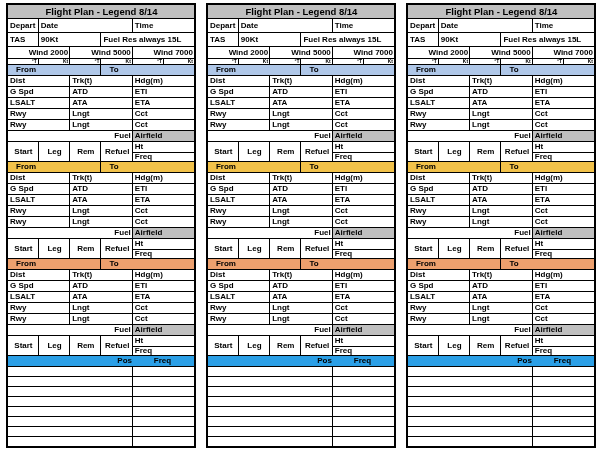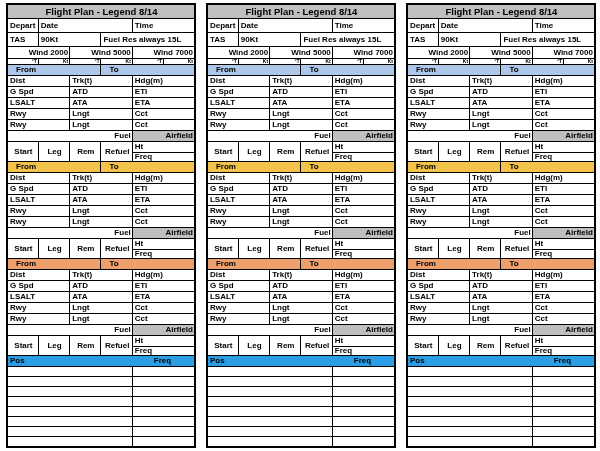--- a/index.html
+++ b/index.html
@@ -35,25 +35,25 @@
   tr.rfreq td{height:8px;}
   tr.rpos td{height:10px;}
   tr.rempty td{height:9px;}
   
   .tc{background:var(--title_bar,#c0c0c0);text-align:center;font-size:9.5px;padding:0;margin-left:20px;}
   .c{text-align:right;padding:0;}
   .units{font-size:5px;text-align:right;padding:0 2px 0 0;}
   .sec1{background:var(--sec1,#afc7e8);}
   .sec2{background:var(--sec2,#f2c24a);}
   .sec3{background:var(--sec3,#eda06e);}
-  .air{background:var(--airfield_bar,#bfbfbf);text-align:right;padding:0;}
+  .air{background:var(--airfield_bar,#bfbfbf);text-align:left;padding:0;}
   .fuelcell{vertical-align:top;text-align:center;padding:2px 0 0 0;}
   .posbar{background:var(--pos_bar,#2b9fe6);padding:0;}
   .posbar .flexwrap{display:flex;width:100%;}
-  .posbar .p1{flex:2;text-align:left;}
+  .posbar .p1{flex:2;text-align:right;}
   .posbar .p2{flex:1;text-align:center;}
 </style>
 </head>
 <body>
 
 <div class="sheets">
 <table class="fp">
   <colgroup>
         <col>
         <col>

